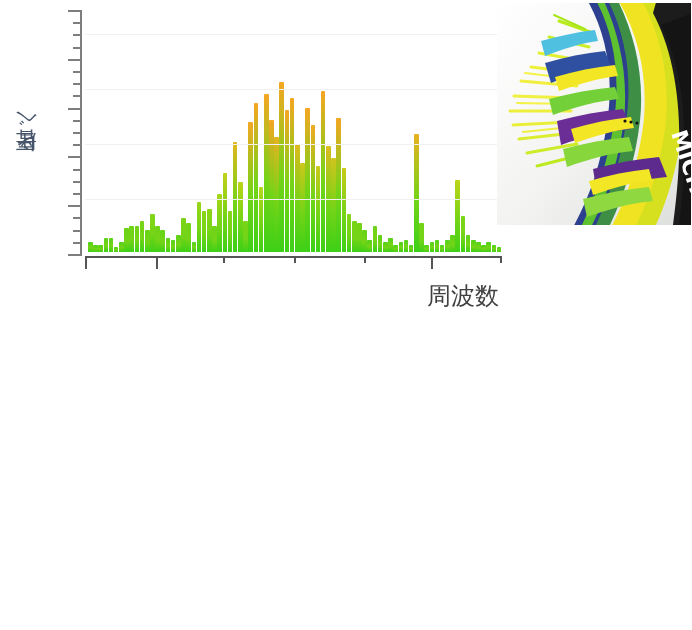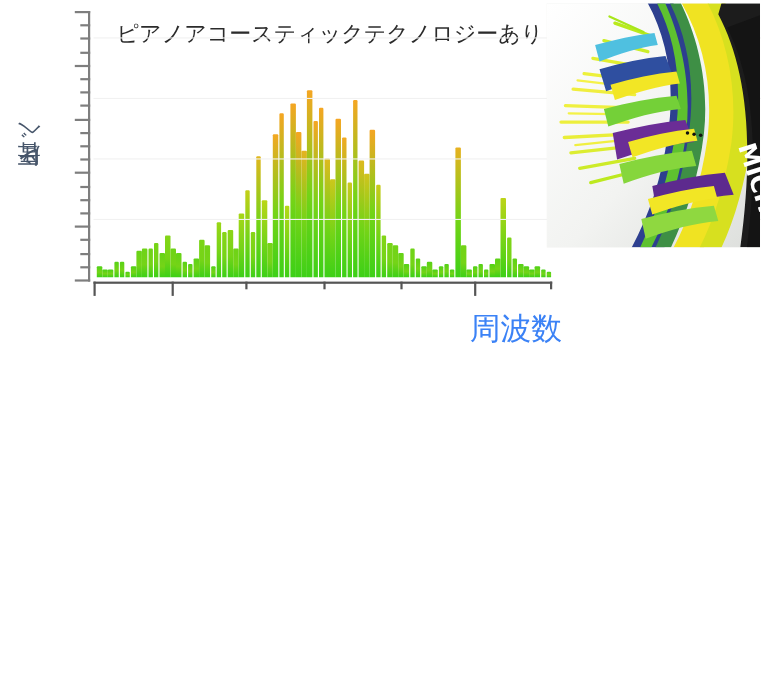--- a/index.html
+++ b/index.html
@@ -31,21 +31,21 @@
   .title{
     position:absolute;
     font-size:20px;color:#2b2b2b;
     white-space:nowrap;
     font-family:"DejaVu Sans","Liberation Sans",sans-serif;
   }
   #title-top{left:106px;top:17px;}
 
   .xlabel{
     position:absolute;
-    font-size:28px;color:#3b82f6;
+    font-size:24px;color:#404040;
     white-space:nowrap;
     font-family:"DejaVu Sans","Liberation Sans",sans-serif;
   }
   #xlabel-top{left:427px;top:280px;}
 
   
   .plot{position:absolute;overflow:visible;}
   #plot-top{left:85px;top:12px;width:610px;height:240px;}
 
   .gridline{position:absolute;left:0;right:0;height:1px;background:#f1f1f1;}
@@ -78,21 +78,20 @@
 </style>
 </head>
 <body>
 
 <div class="page">
 
   <div class="chart-block" id="chart-top">
 
     <div class="ylabel" id="ylabel-top">音圧レベ</div>
 
-    <div class="title" id="title-top">ピアノアコースティックテクノロジーあり</div>
 
     <div class="yaxis" id="yaxis-top">
       <div class="spine"></div>
     <div class="ytick major" style="top: 0px;"></div>
         <div class="ytick minor" style="top: 12.2px;"></div>
         <div class="ytick minor" style="top: 24.4px;"></div>
         <div class="ytick minor" style="top: 36.6px;"></div>
         <div class="ytick major" style="top: 48.8px;"></div>
         <div class="ytick minor" style="top: 61px;"></div>
         <div class="ytick minor" style="top: 73.2px;"></div>

